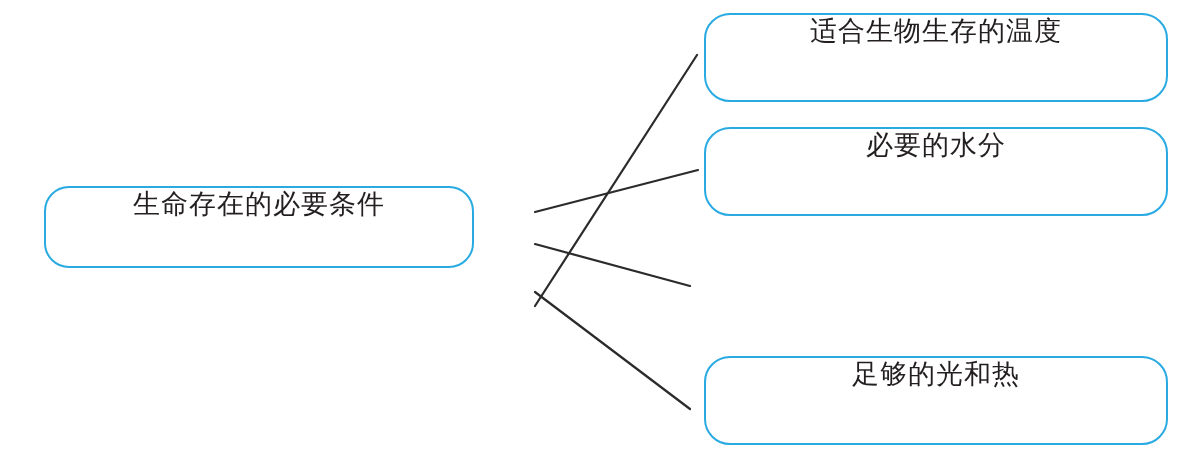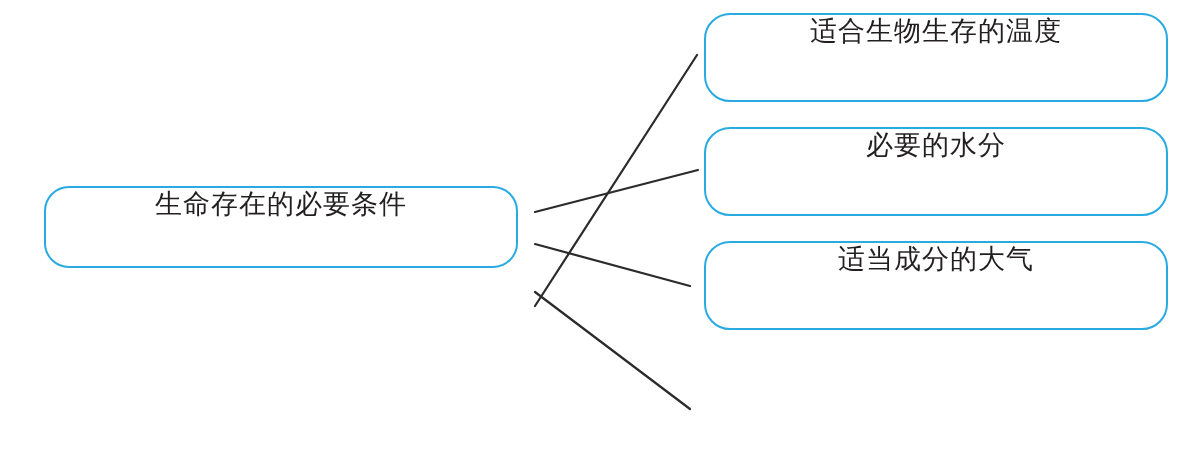--- a/index.html
+++ b/index.html
@@ -41,21 +41,21 @@
     font-size: 27px;
     line-height: 1.2;
     color: #231f20;
     letter-spacing: 1px;
     white-space: nowrap;
     user-select: none;
   }
   #node-root {
     left: 44px;
     top: 186px;
-    width: 474px;
+    width: 430px;
     height: 82px;
     border-radius: 25px;
   }
   #node-child-0 {
     left: 704px;
     top: 13px;
     width: 464px;
     height: 89px;
   }
   #node-child-1 {
@@ -94,18 +94,18 @@
   </div>
 
   <div class="node" id="node-child-0">
     <span class="node-label">适合生物生存的温度</span>
   </div>
 
   <div class="node" id="node-child-1">
     <span class="node-label">必要的水分</span>
   </div>
 
-  <div class="node" id="node-child-2">
-    <span class="node-label">适当成分的大气</span>
+
+  <div class="node" id="node-child-3">
+    <span class="node-label">足够的光和热</span>
   </div>
-
 
 </div>
 
 </body></html>

